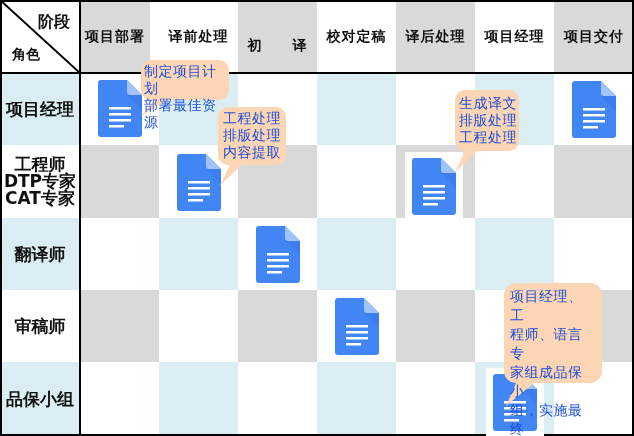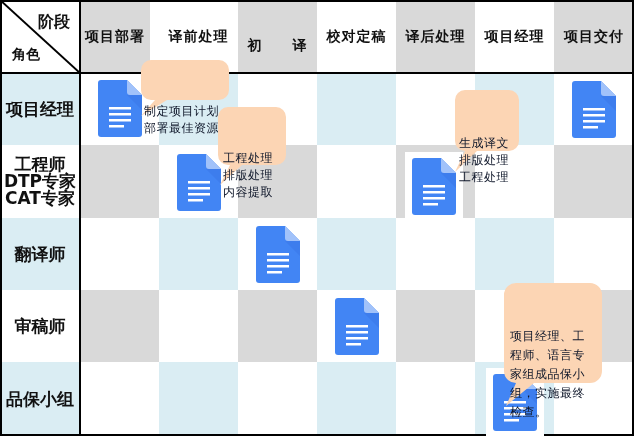--- a/index.html
+++ b/index.html
@@ -22,22 +22,22 @@
   .hline { position: absolute; left: 0; top: 72px; width: 634px; height: 2px; background: #000; }
   .vline { position: absolute; left: 79px; top: 0; width: 2px; height: 436px; background: #000; }
   .diag { position: absolute; left: 0; top: 0; width: 80px; height: 73px; }
   .diag-top { position: absolute; right: 10px; top: 12px; font-size: 16px; font-weight: bold; color:#111; }
   .diag-bottom { position: absolute; left: 12px; top: 46px; font-size: 14px; font-weight: bold; color:#111; }
   .docicon { position: absolute; width: 44px; height: 57px; }
   .docicon.boxed { background: #ffffff; padding: 6px 7px; box-sizing: content-box; }
   .docicon svg { width: 44px; height: 57px; display: block; }
   .callout { position: absolute; }
   .callout svg { position: absolute; left: 0; top: 0; overflow: visible; }
-  .callout .txt { position: absolute; color: #0f172a; font-size: 12px; line-height: 17px;
-                  letter-spacing: 0.5px; white-space: pre-line; margin-top: 40px; }
+  .callout .txt { position: absolute; color: #1d4ed8; font-size: 14px; line-height: 17px;
+                  letter-spacing: 0.5px; white-space: pre-line; }
 </style>
 </head>
 <body>
 
 <div class="frame">
 
   <div class="cell white diag">
     <svg width="80" height="73" style="position:absolute;left:0;top:0">
       <line x1="0" y1="0" x2="80" y2="73" stroke="#000" stroke-width="2"></line>
     </svg>

